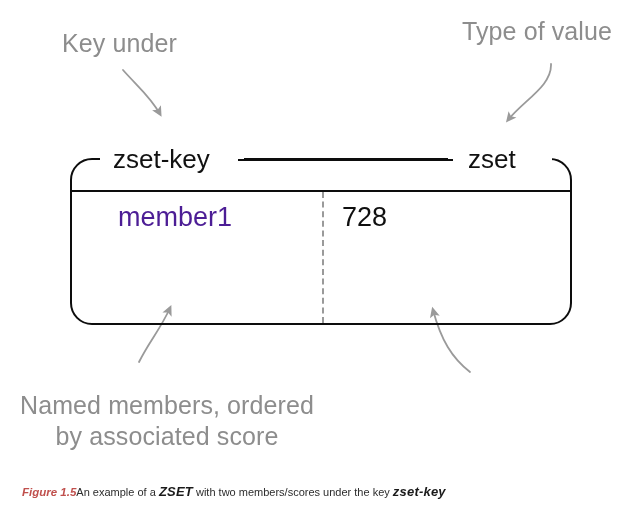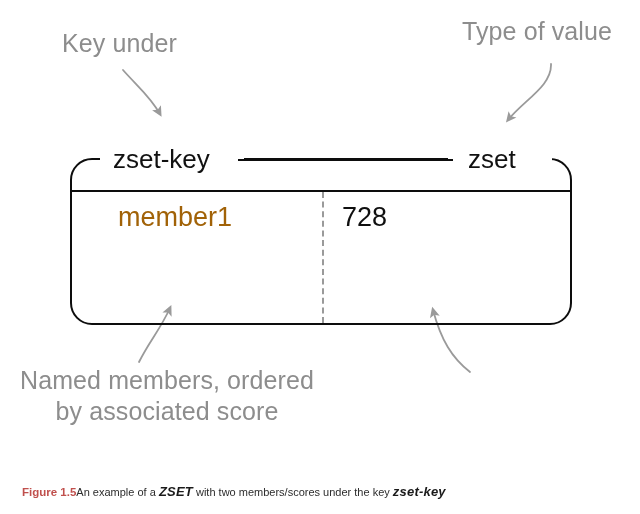--- a/index.html
+++ b/index.html
@@ -26,21 +26,21 @@
   
   .annot {
     position: absolute;
     color: #8d8d8d;
     font-size: 25px;
     line-height: 31px;
     letter-spacing: 0.1px;
     white-space: nowrap;
     font-weight: 400;
   }
-  .annot.multi { white-space: normal; text-align: center; }
+  .annot.multi { white-space: normal; text-align: center; margin-top: 25px; }
 
   #annot-key-name   { left: 62px;  top: 28px; }
   #annot-type-value { left: 462px; top: 16px; }
 
   #annot-members {
     left: 8px;
     top: 365px;
     width: 318px;
   }
   #annot-scores {
@@ -126,21 +126,21 @@
     position: relative;
     height: 38px;
   }
   .cell-member {
     position: absolute;
     left: 48px;
     top: 0;
     width: 250px;
     font-size: 27px;
     line-height: 38px;
-    color: #a16207;
+    color: #4c1d95;
     text-align: left;
   }
   .cell-score {
     position: absolute;
     left: 272px;
     top: 0;
     width: 180px;
     font-size: 27px;
     line-height: 38px;
     color: #0f0f0f;
@@ -161,20 +161,21 @@
     position: absolute;
     left: 22px;
     top: 484px;
     font-size: 11.5px;
     line-height: 15px;
     white-space: nowrap;
     font-family: "Liberation Serif", serif;
   }
   #caption-figno {
     color: #c0504d;
+    font-style: italic;
     font-weight: bold;
     font-family: "Liberation Sans", sans-serif;
     font-size: 11.5px;
     margin-top: 21px;
   }
   .cap-text {
     color: #2c2c2c;
     font-family: "Liberation Sans", sans-serif;
     font-size: 11px;
   }

